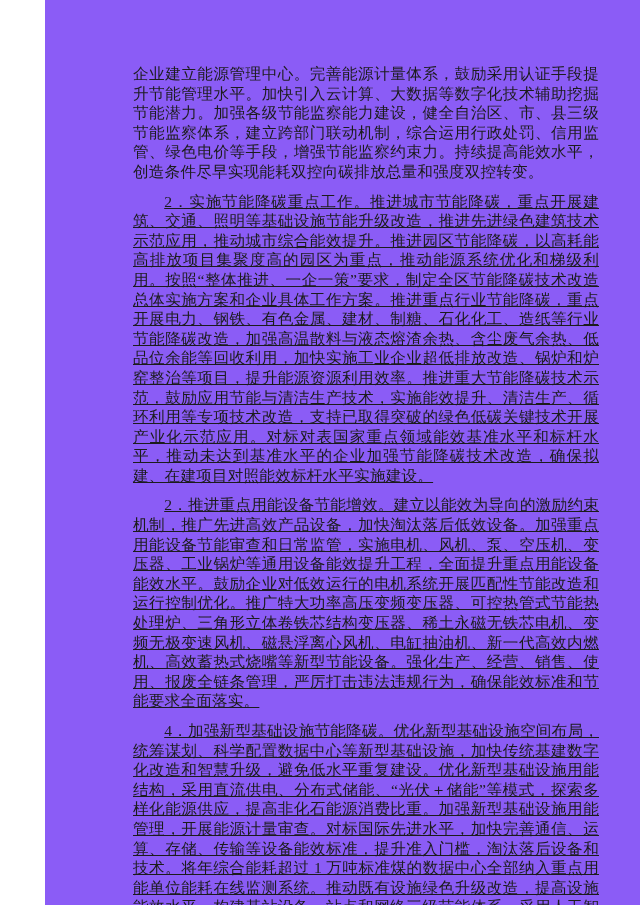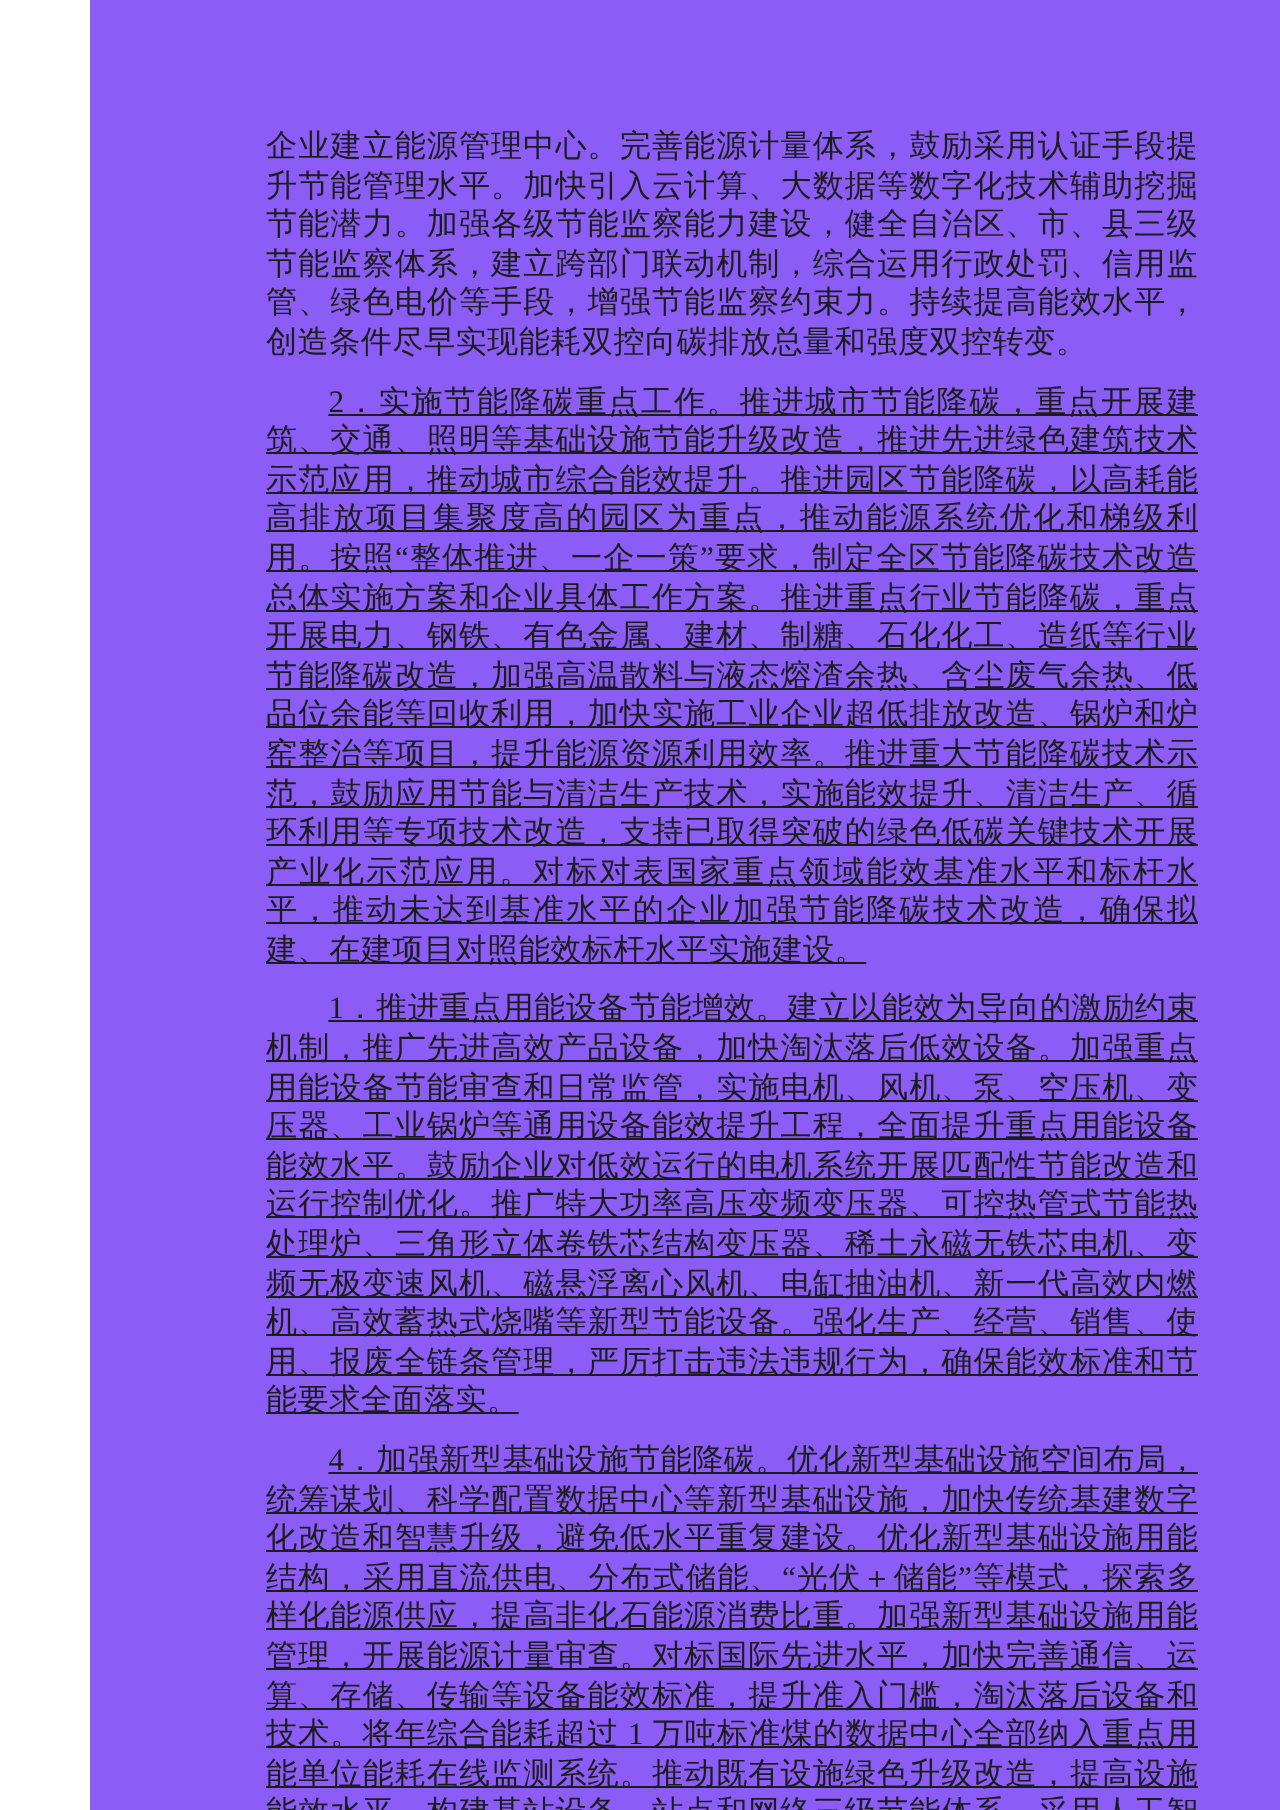--- a/index.html
+++ b/index.html
@@ -37,17 +37,17 @@
     text-indent: 0;
   }
 </style>
 </head>
 <body>
 
 <div class="page">
   <div class="doc-body">
     <p class="para no-indent">企业建立能源管理中心。完善能源计量体系，鼓励采用认证手段提升节能管理水平。加快引入云计算、大数据等数字化技术辅助挖掘节能潜力。加强各级节能监察能力建设，健全自治区、市、县三级节能监察体系，建立跨部门联动机制，综合运用行政处罚、信用监管、绿色电价等手段，增强节能监察约束力。持续提高能效水平，创造条件尽早实现能耗双控向碳排放总量和强度双控转变。</p>
     <p class="para">2．实施节能降碳重点工作。推进城市节能降碳，重点开展建筑、交通、照明等基础设施节能升级改造，推进先进绿色建筑技术示范应用，推动城市综合能效提升。推进园区节能降碳，以高耗能高排放项目集聚度高的园区为重点，推动能源系统优化和梯级利用。按照“整体推进、一企一策”要求，制定全区节能降碳技术改造总体实施方案和企业具体工作方案。推进重点行业节能降碳，重点开展电力、钢铁、有色金属、建材、制糖、石化化工、造纸等行业节能降碳改造，加强高温散料与液态熔渣余热、含尘废气余热、低品位余能等回收利用，加快实施工业企业超低排放改造、锅炉和炉窑整治等项目，提升能源资源利用效率。推进重大节能降碳技术示范，鼓励应用节能与清洁生产技术，实施能效提升、清洁生产、循环利用等专项技术改造，支持已取得突破的绿色低碳关键技术开展产业化示范应用。对标对表国家重点领域能效基准水平和标杆水平，推动未达到基准水平的企业加强节能降碳技术改造，确保拟建、在建项目对照能效标杆水平实施建设。</p>
-    <p class="para">1．推进重点用能设备节能增效。建立以能效为导向的激励约束机制，推广先进高效产品设备，加快淘汰落后低效设备。加强重点用能设备节能审查和日常监管，实施电机、风机、泵、空压机、变压器、工业锅炉等通用设备能效提升工程，全面提升重点用能设备能效水平。鼓励企业对低效运行的电机系统开展匹配性节能改造和运行控制优化。推广特大功率高压变频变压器、可控热管式节能热处理炉、三角形立体卷铁芯结构变压器、稀土永磁无铁芯电机、变频无极变速风机、磁悬浮离心风机、电缸抽油机、新一代高效内燃机、高效蓄热式烧嘴等新型节能设备。强化生产、经营、销售、使用、报废全链条管理，严厉打击违法违规行为，确保能效标准和节能要求全面落实。</p>
+    <p class="para">2．推进重点用能设备节能增效。建立以能效为导向的激励约束机制，推广先进高效产品设备，加快淘汰落后低效设备。加强重点用能设备节能审查和日常监管，实施电机、风机、泵、空压机、变压器、工业锅炉等通用设备能效提升工程，全面提升重点用能设备能效水平。鼓励企业对低效运行的电机系统开展匹配性节能改造和运行控制优化。推广特大功率高压变频变压器、可控热管式节能热处理炉、三角形立体卷铁芯结构变压器、稀土永磁无铁芯电机、变频无极变速风机、磁悬浮离心风机、电缸抽油机、新一代高效内燃机、高效蓄热式烧嘴等新型节能设备。强化生产、经营、销售、使用、报废全链条管理，严厉打击违法违规行为，确保能效标准和节能要求全面落实。</p>
     <p class="para">4．加强新型基础设施节能降碳。优化新型基础设施空间布局，统筹谋划、科学配置数据中心等新型基础设施，加快传统基建数字化改造和智慧升级，避免低水平重复建设。优化新型基础设施用能结构，采用直流供电、分布式储能、“光伏＋储能”等模式，探索多样化能源供应，提高非化石能源消费比重。加强新型基础设施用能管理，开展能源计量审查。对标国际先进水平，加快完善通信、运算、存储、传输等设备能效标准，提升准入门槛，淘汰落后设备和技术。将年综合能耗超过 1 万吨标准煤的数据中心全部纳入重点用能单位能耗在线监测系统。推动既有设施绿色升级改造，提高设施能效水平。构建基站设备、站点和网络三级节能体系，采用人工智能、深度休眠、下行功率优化、错峰用电等技术实现基站节能。推动数据中心建设全模块化、预制化，加快发展液冷系统、高密度集成 IT 设备，提升间接式蒸发冷却系统、列间空调等高效制冷系统应用水平。</p>
 
   </div>
 </div>
 
 </body></html>

